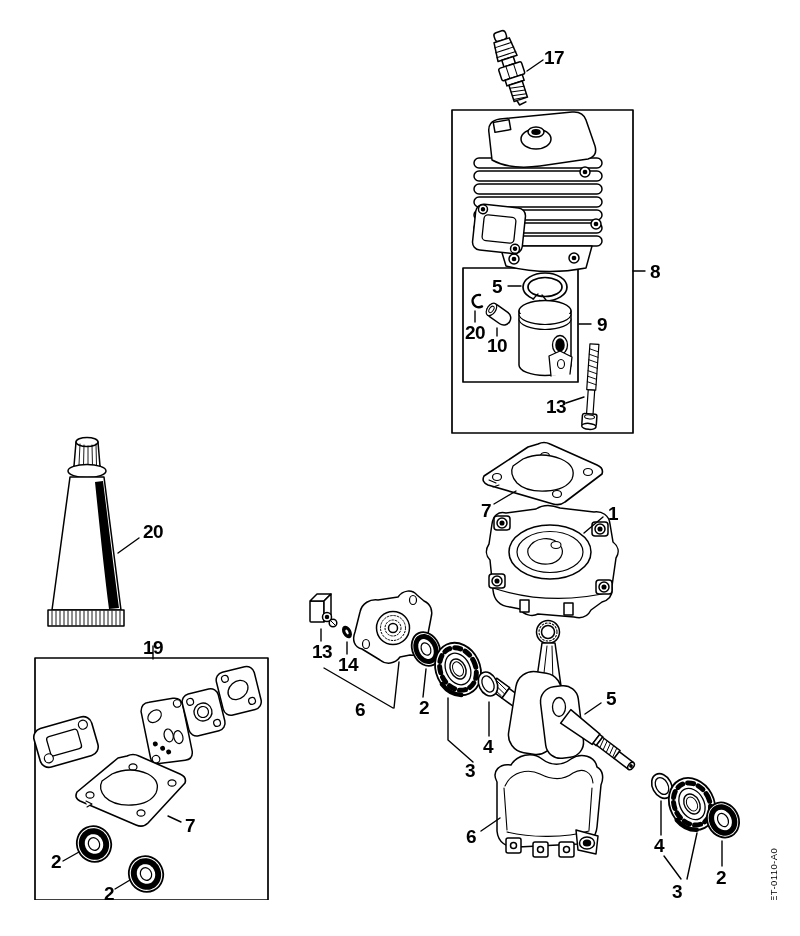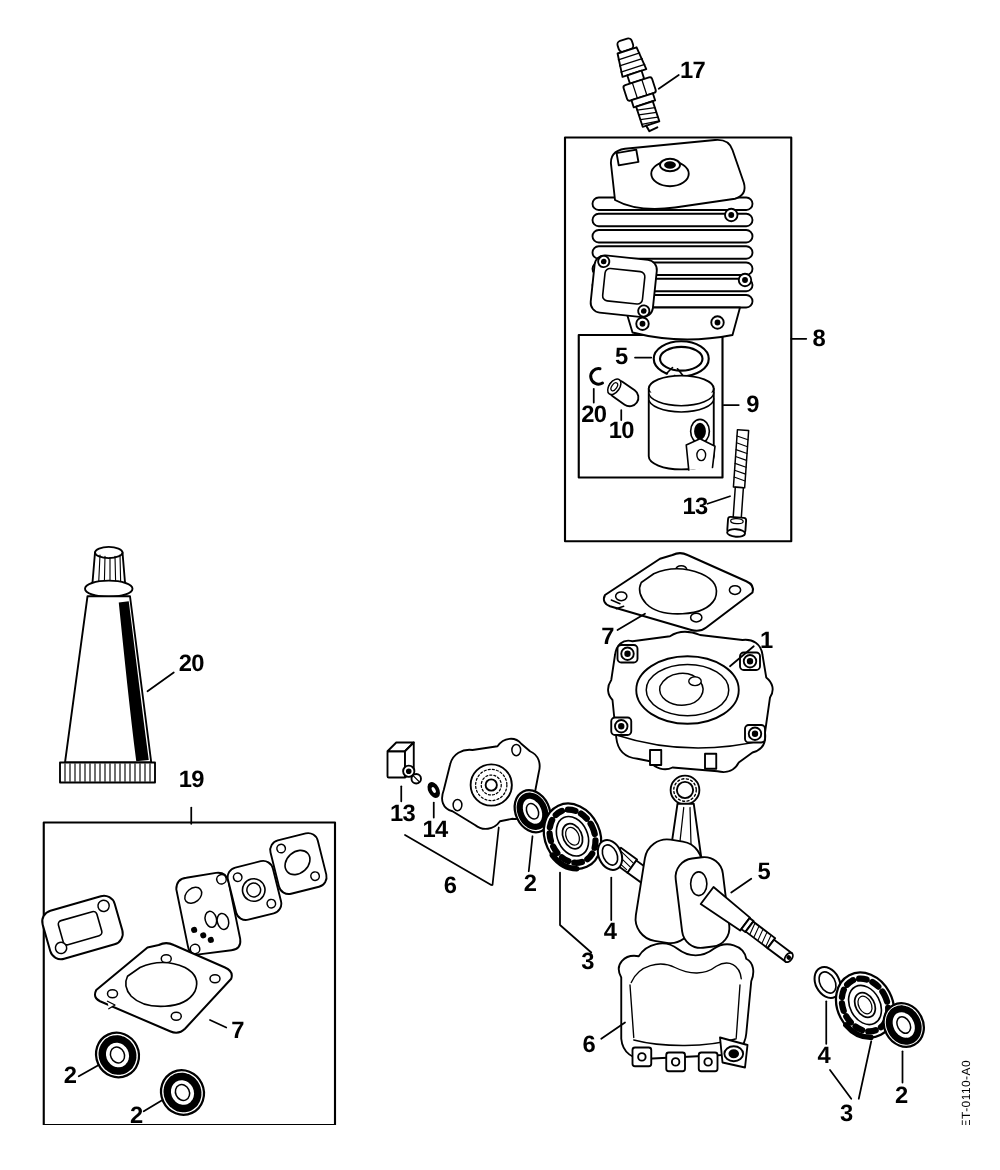--- a/index.html
+++ b/index.html
@@ -346,20 +346,20 @@
 <div class="callout" style="left:348px;top:664px">14</div>
 <div class="callout" style="left:360px;top:709px">6</div>
 <div class="callout" style="left:424px;top:707px">2</div>
 <div class="callout" style="left:488px;top:746px">4</div>
 <div class="callout" style="left:470px;top:770px">3</div>
 <div class="callout" style="left:471px;top:836px">6</div>
 <div class="callout" style="left:659px;top:845px">4</div>
 <div class="callout" style="left:677px;top:891px">3</div>
 <div class="callout" style="left:721px;top:877px">2</div>
 <div class="callout" style="left:153px;top:531px">20</div>
-<div class="callout" style="left:153px;top:624px">19</div>
+<div class="callout" style="left:153px;top:647px">19</div>
 <div class="callout" style="left:190px;top:825px">7</div>
 <div class="callout" style="left:56px;top:861px">2</div>
 <div class="callout" style="left:109px;top:893px">2</div>
 
 <div class="code">4144-GET-0110-A0</div>
 
 </div>
 
 </body></html>

